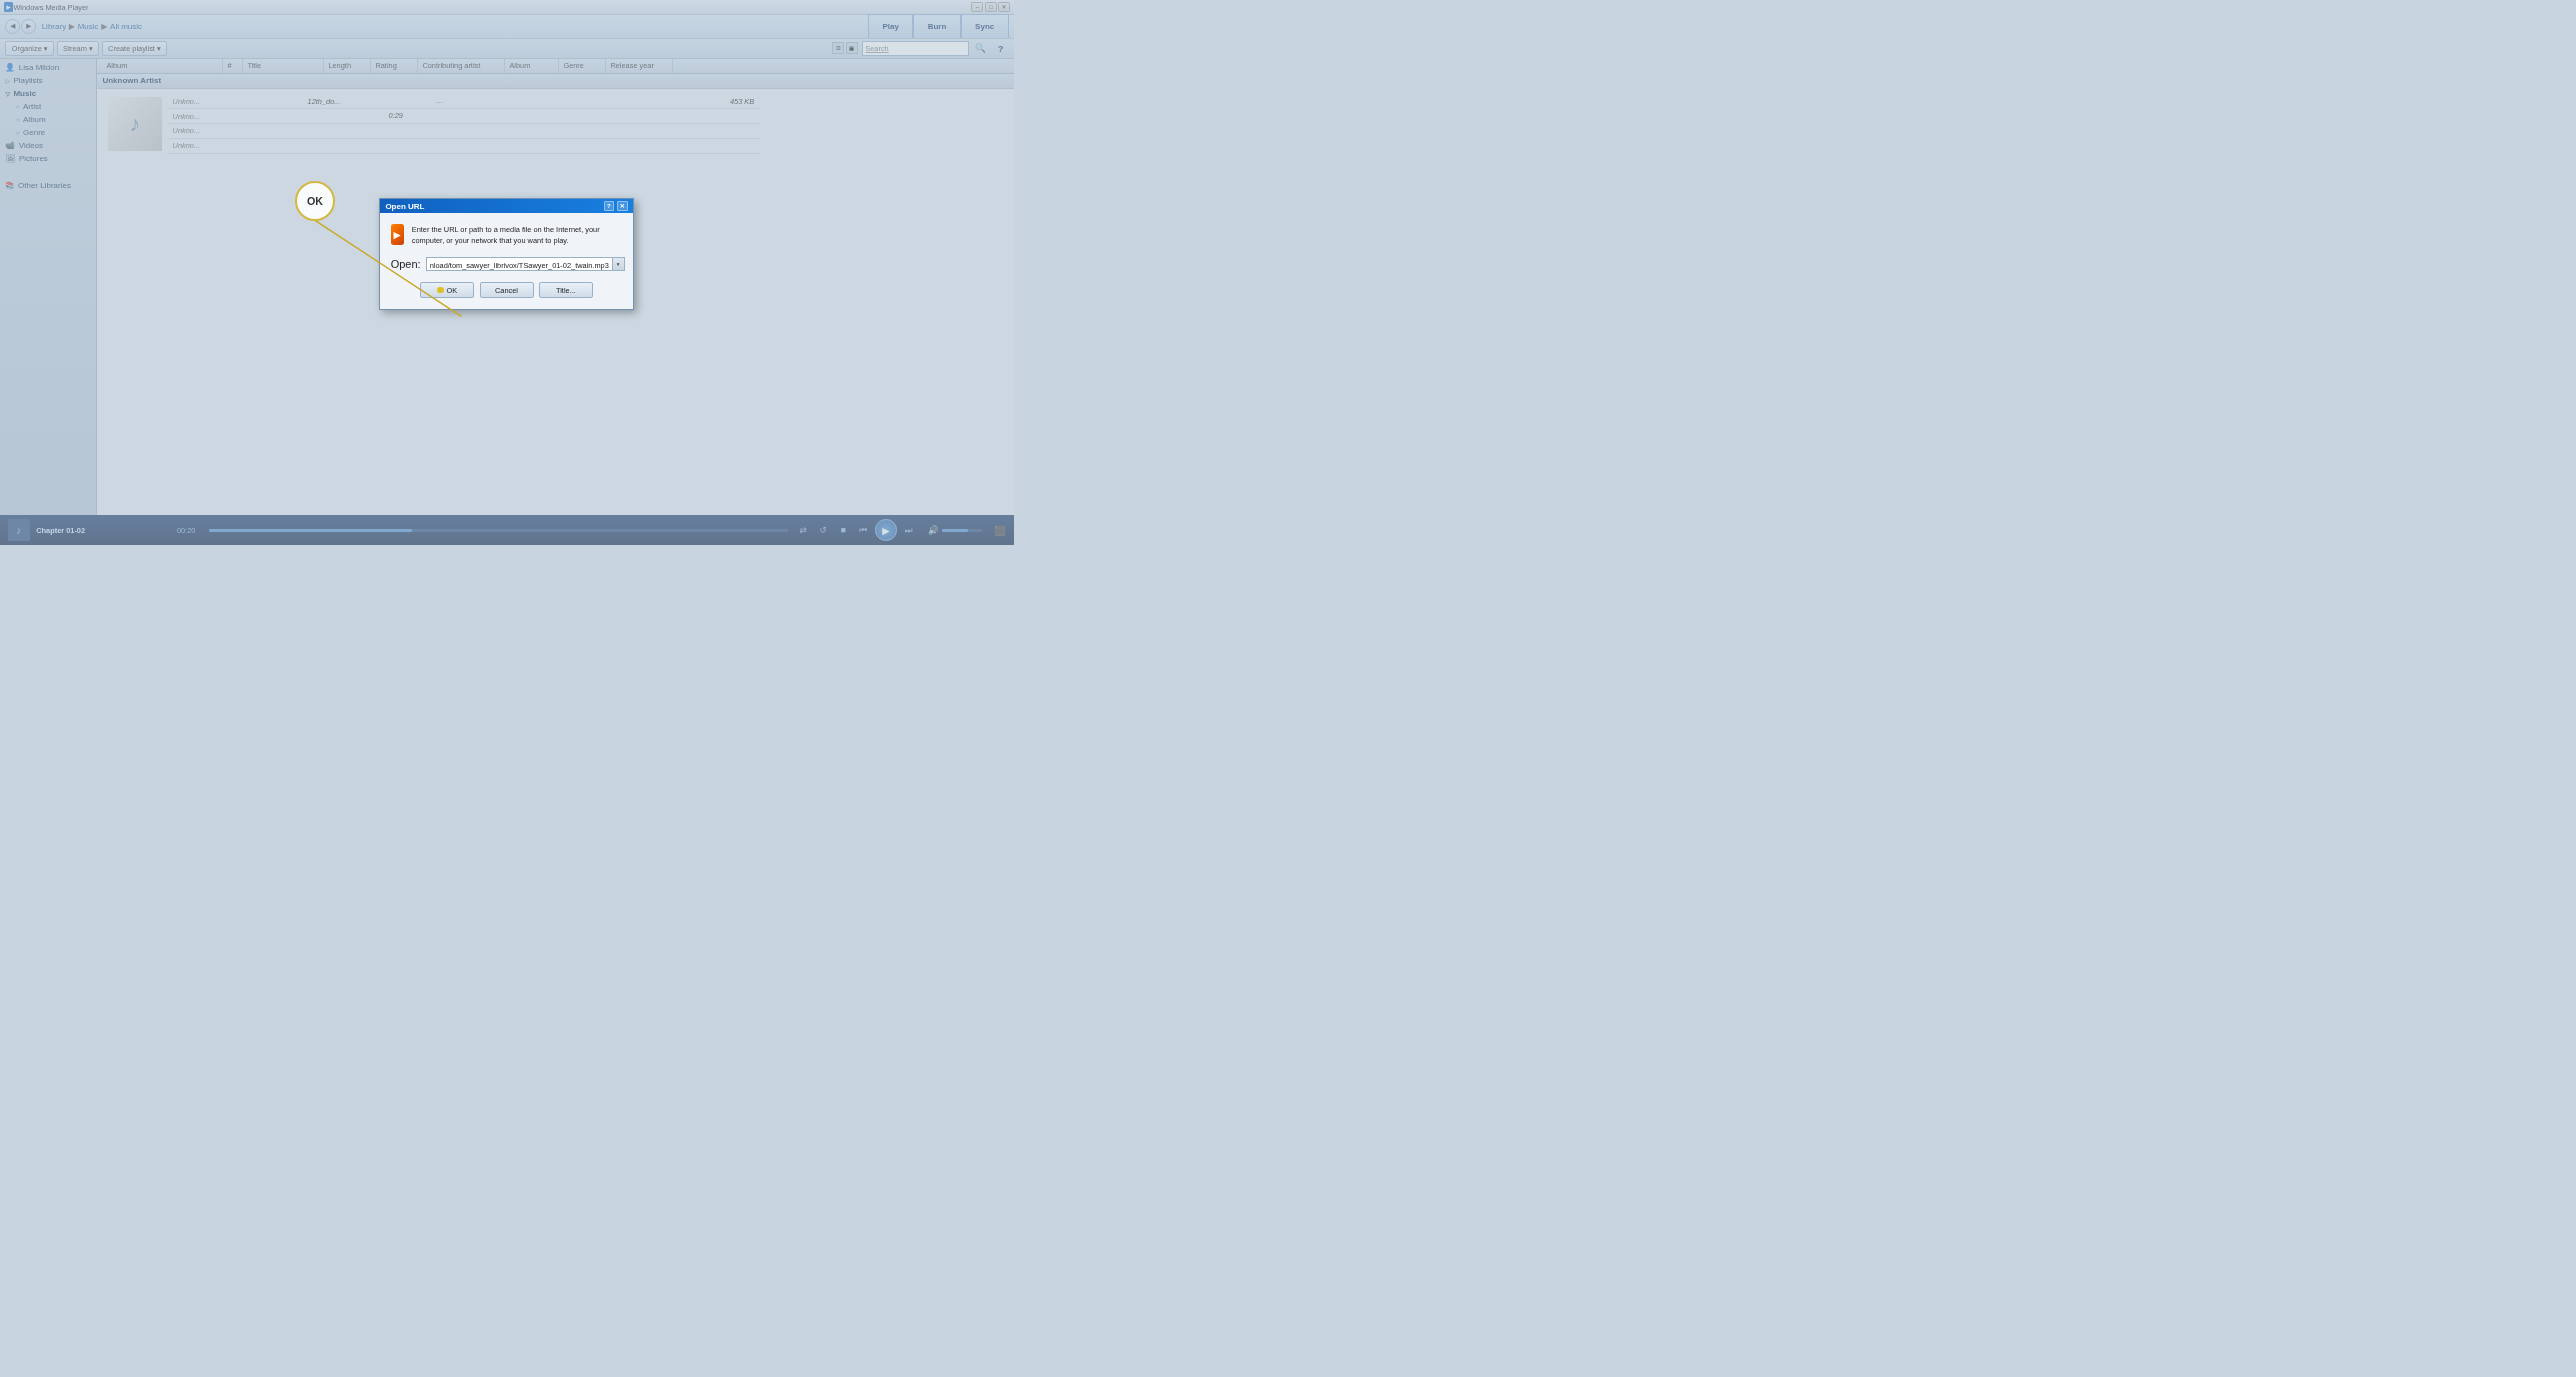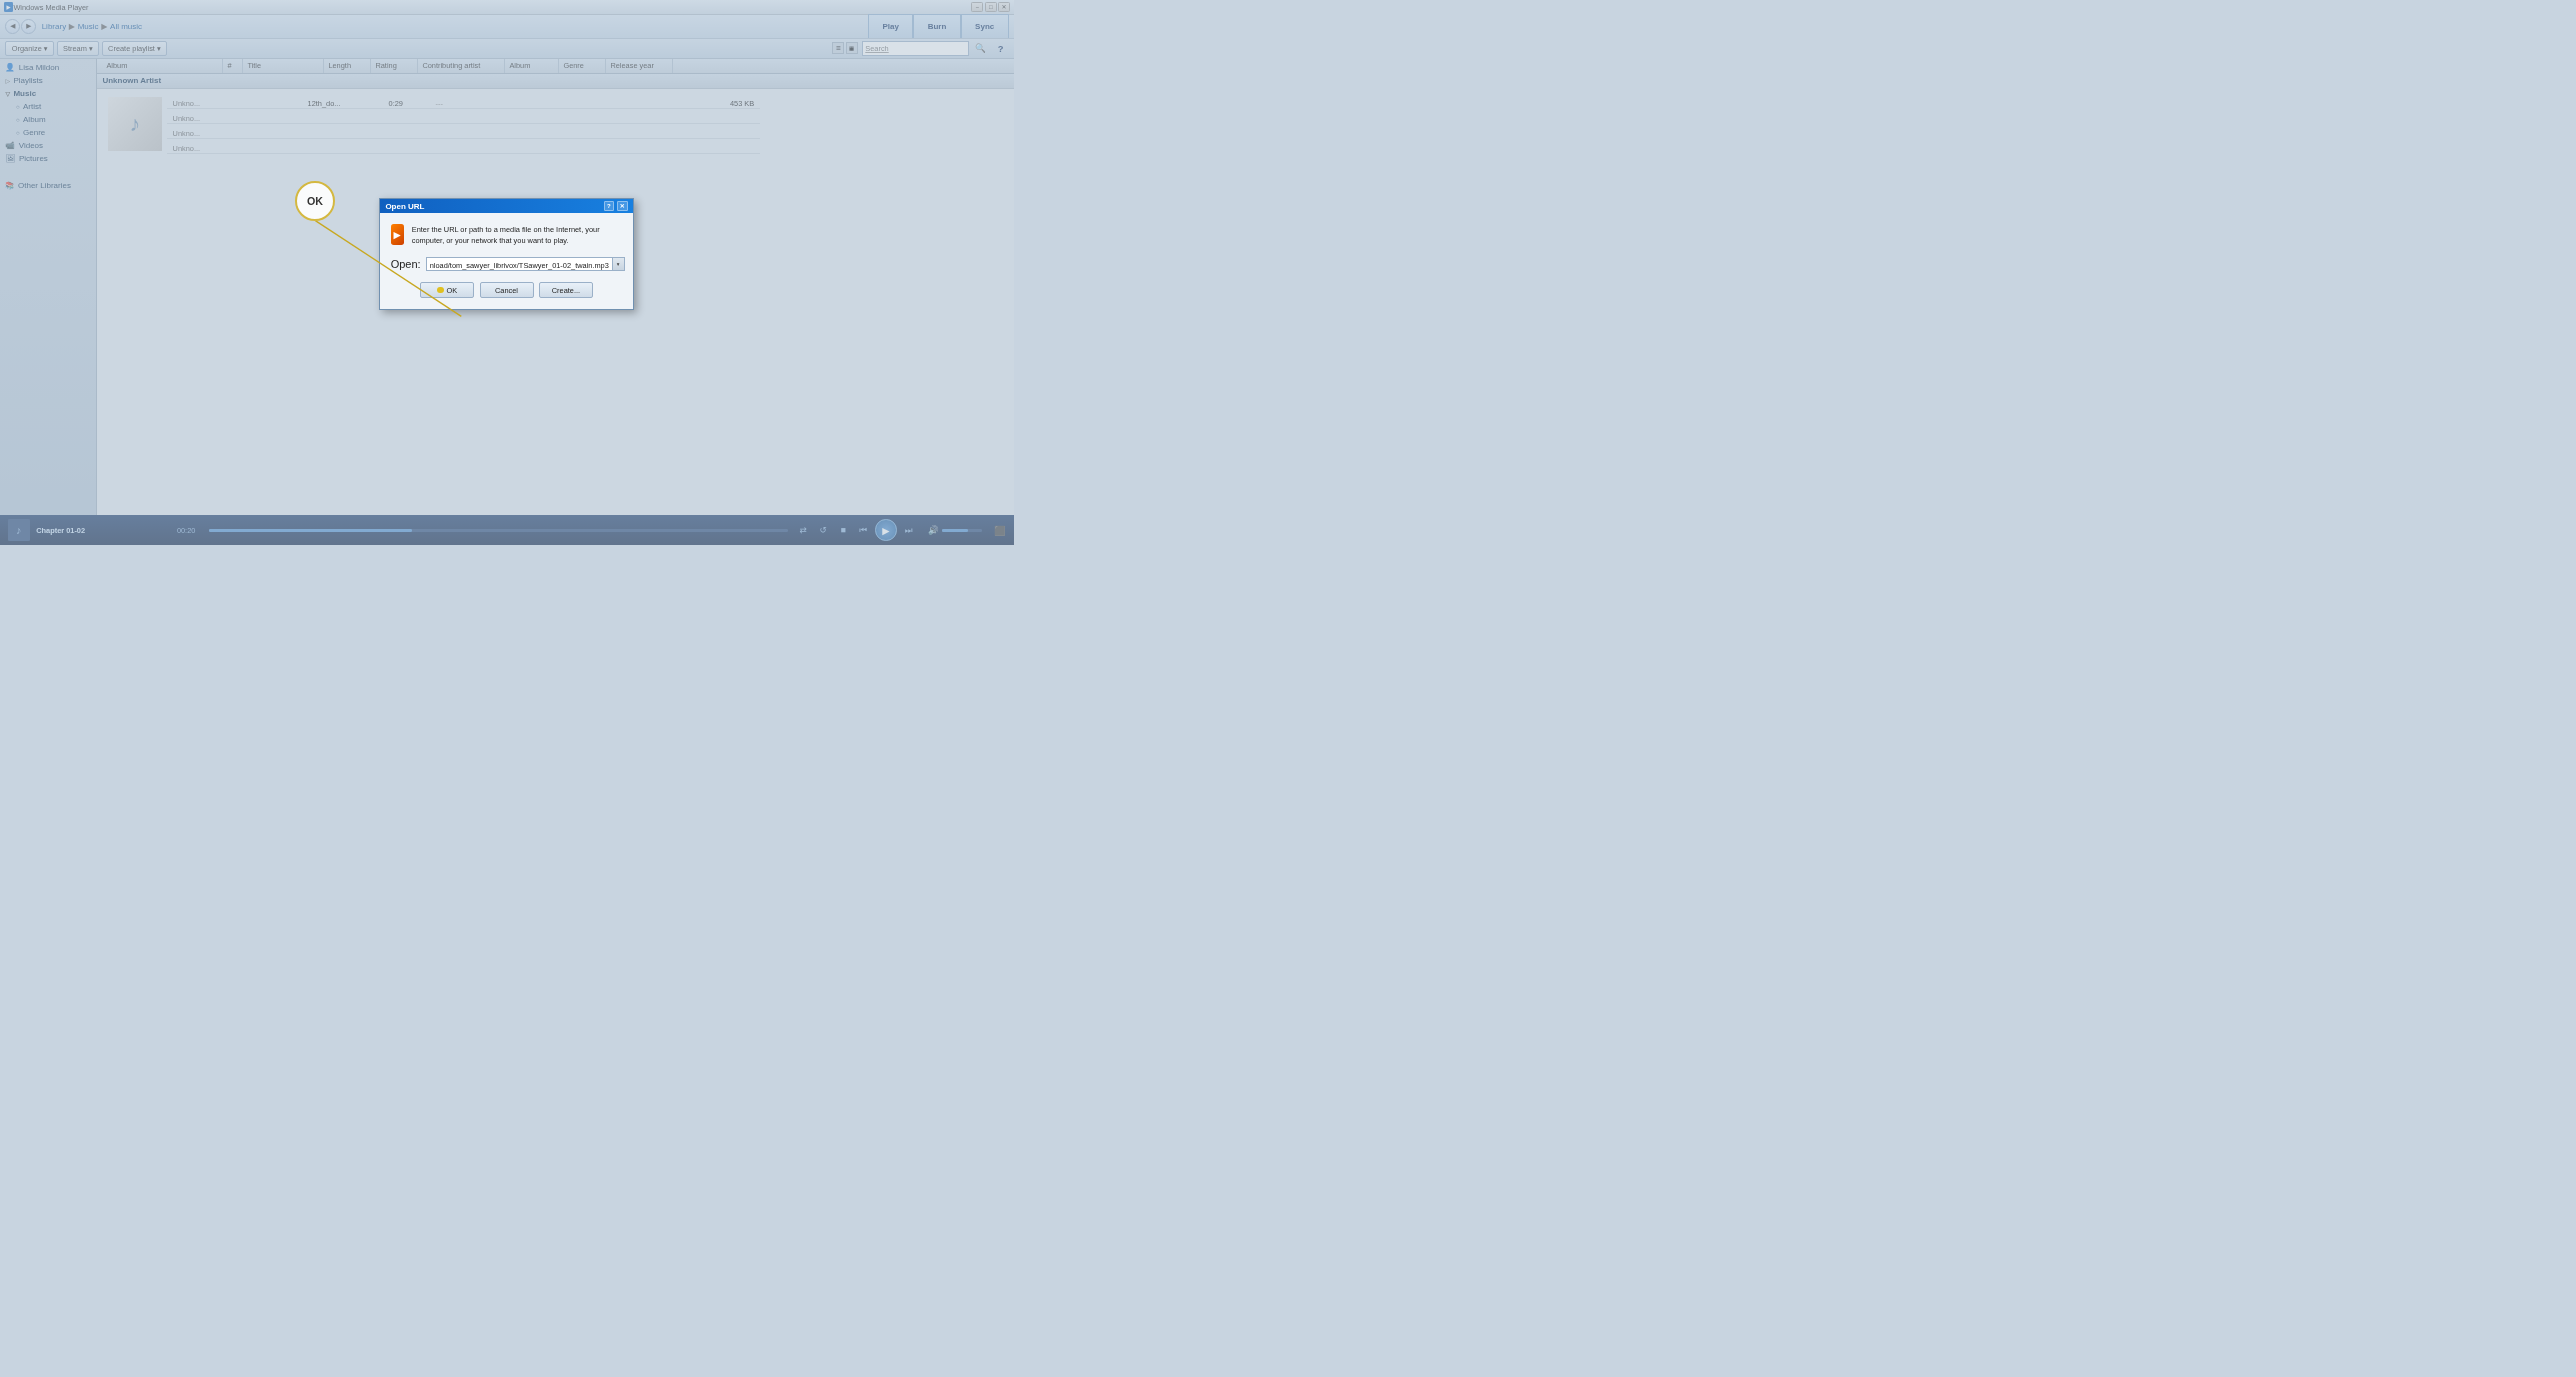--- a/index.html
+++ b/index.html
@@ -240,26 +240,27 @@
       align-items: flex-start;
       padding: 5.4px;
     }
     .album-details {
       display: flex;
       flex-direction: column;
       justify-content: center;
     }
     .track-row {
       display: flex;
-      align-items: flex-end;
+      align-items: center;
       height: 14.8px;
       padding: 0 5.4px;
       font-size: 7.4px;
       color: #222;
       border-bottom: 0.7px solid #ccd4dc;
+      font-style: italic;
     }
     .track-album-col { width: 115px; color: #666; font-size: 7.4px; }
     .track-num { width: 20px; }
     .track-title { width: 81px; font-size: 7.4px; }
     .track-length { width: 47px; margin-top: 28px; }
     .track-rating { width: 47px; color: #888; }
     .track-artist { width: 87px; color: #555; }
     .track-album { width: 54px; }
     .track-genre { width: 47px; }
     .track-year { width: 54px; }
@@ -803,19 +804,19 @@
       </div>
       <div class="dialog-buttons">
         <div class="dialog-btn">
           <div class="ok-dot"></div>
           <span>OK</span>
         </div>
         <div class="dialog-btn">
           <span>Cancel</span>
         </div>
         <div class="dialog-btn">
-          <span>Create...</span>
+          <span>Title...</span>
         </div>
       </div>
     </div>
   </div>
 </div>
 
 
 </body></html>

